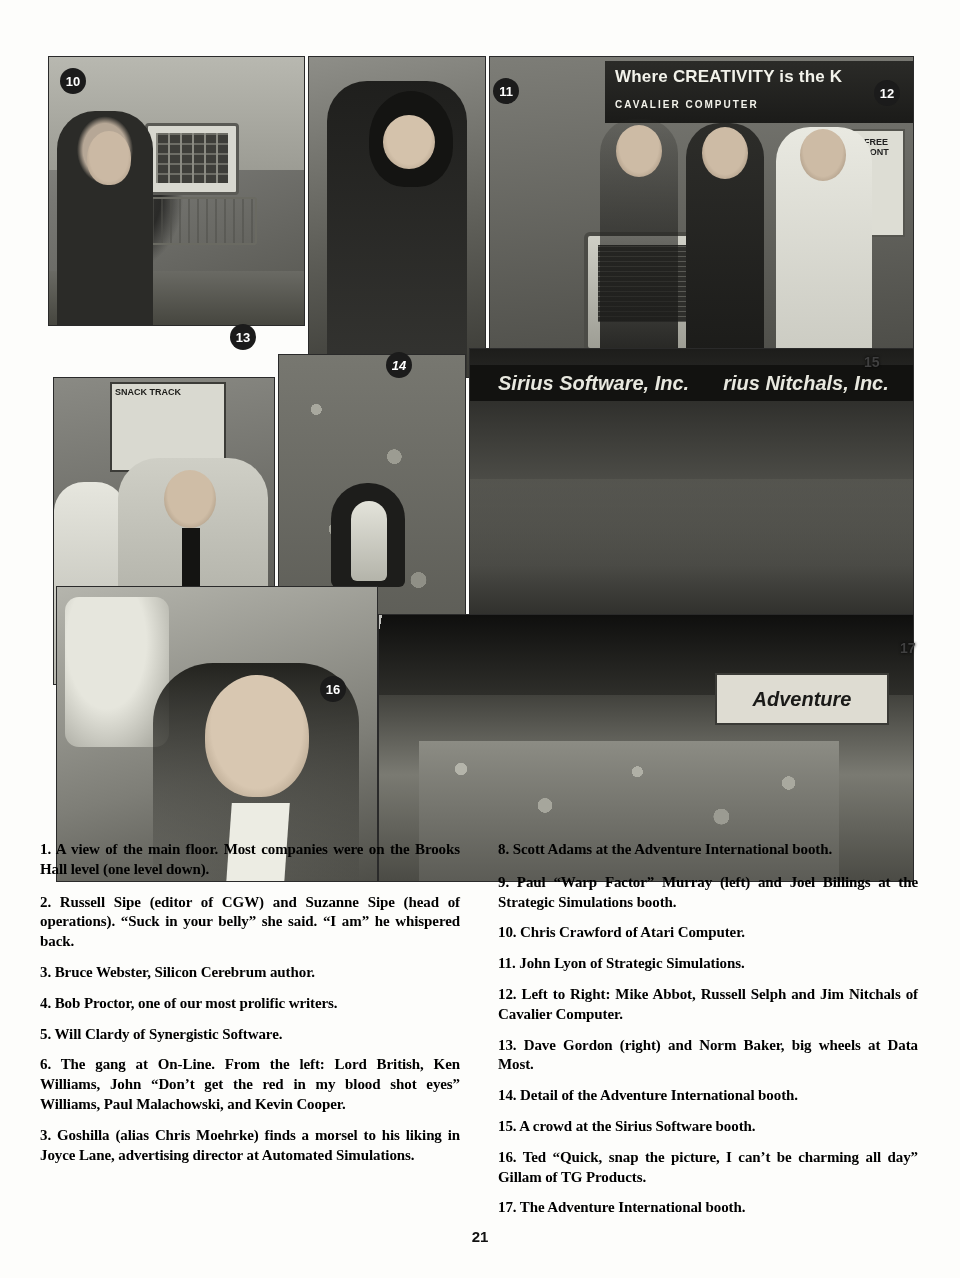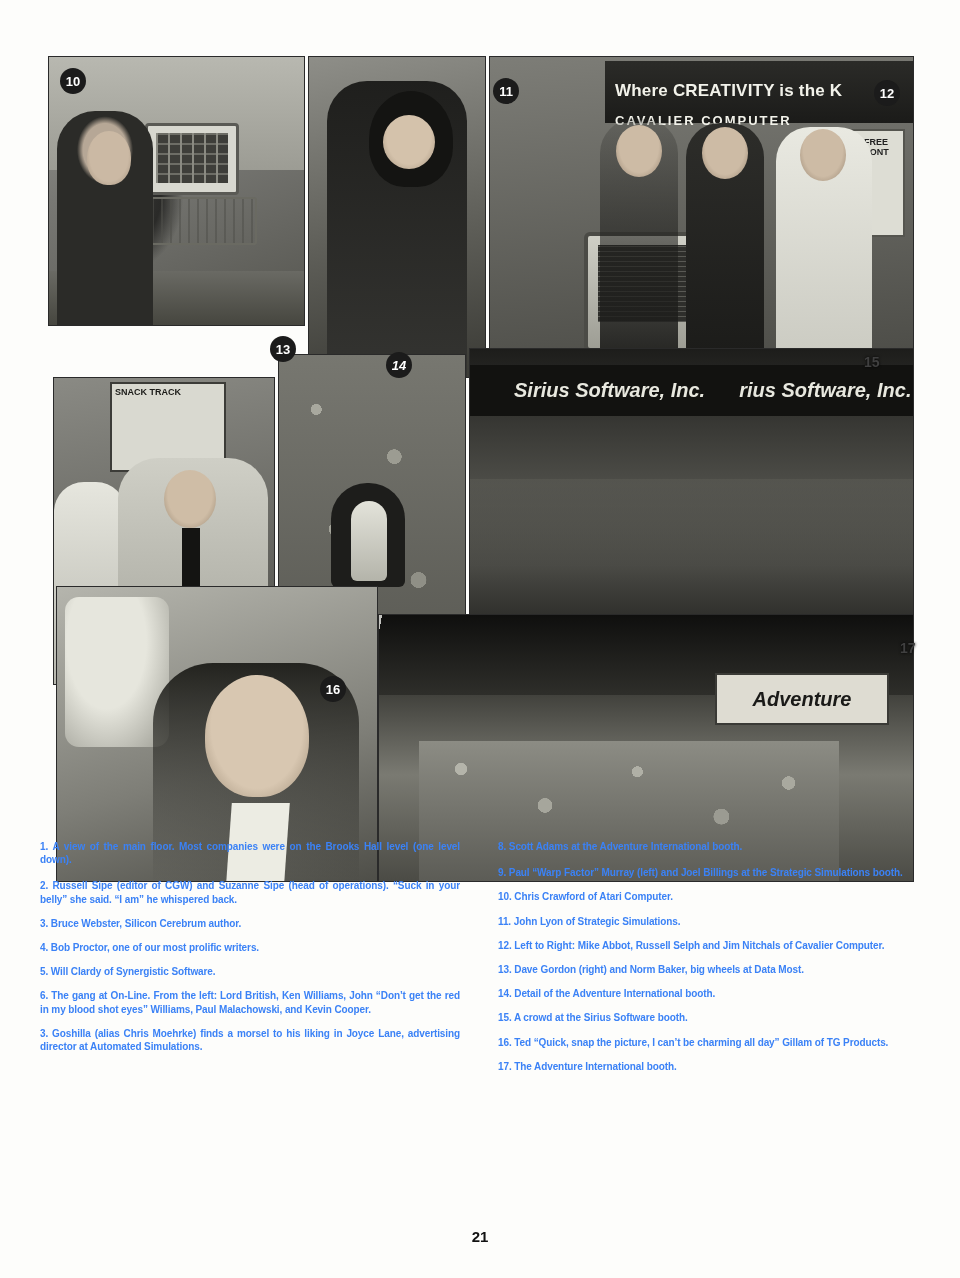--- a/index.html
+++ b/index.html
@@ -128,24 +128,24 @@
 
   
   #p12 {
     left: 441px; top: 0; width: 425px; height: 322px;
     background: linear-gradient(175deg,#7d7d77 0%,#4a4a45 100%);
   }
   #p12 .banner {
     position:absolute; left:115px; top:4px; width:310px; height:62px;
     background:linear-gradient(180deg,#2b2b28,#1b1b19);
     color:#f2f2ea; font-weight:bold; font-size:17px;
-    padding:20px 10px; box-sizing:border-box;
+    padding:6px 10px; box-sizing:border-box;
     letter-spacing:.2px;
   }
-  #p12 .banner small { display:block; font-size:13px; letter-spacing:2px; margin-top:12px; }
+  #p12 .banner small { display:block; font-size:10px; letter-spacing:2px; margin-top:12px; }
   #p12 .poster {
     position:absolute; right:8px; top:72px; width:58px; height:108px;
     background:#ddddd4; border:2px solid #55554f;
     font-size:9px; font-weight:bold; color:#222; padding:6px 3px; box-sizing:border-box;
     text-align:center; line-height:1.15;
   }
   #p12 .crt {
     position:absolute; left:94px; top:175px; width:118px; height:112px;
     background:linear-gradient(180deg,#cfcfc6,#9d9d94);
     border:4px solid #4b4b46; border-radius:6px;
@@ -215,24 +215,24 @@
     background: linear-gradient(180deg,#e3e3da,#b4b4aa);
     border-radius: 18px 18px 6px 6px;
   }
 
   
   #p15 {
     left: 421px; top: 292px; width: 445px; height: 312px;
     background: linear-gradient(180deg,#1d1d1b 0%,#3a3a36 26%,#6a6a63 70%,#3e3e39 100%);
   }
   #p15 .sirius-sign {
-    position:absolute; left:0; top:16px; width:100%; height:51px;
+    position:absolute; left:0; top:16px; width:100%; height:36px;
     background:#121210;
     color:#e8e8df; font-style:italic; font-weight:bold; font-size:20px;
-    display:flex; align-items:center; gap:34px; padding-left:44px; box-sizing:border-box;
+    display:flex; align-items:center; gap:34px; padding-left:28px; box-sizing:border-box;
   }
   #p15 .crowd {
     position:absolute; left:0; bottom:0; width:100%; height:58%;
     background:
       radial-gradient(ellipse 34px 60px at 12% 100%, #2a2a26 0 60%, transparent 62%),
       radial-gradient(ellipse 30px 54px at 26% 100%, #3b3b36 0 60%, transparent 62%),
       radial-gradient(ellipse 36px 64px at 40% 100%, #23231f 0 60%, transparent 62%),
       radial-gradient(ellipse 32px 58px at 55% 100%, #444440 0 60%, transparent 62%),
       radial-gradient(ellipse 34px 60px at 70% 100%, #2c2c28 0 60%, transparent 62%),
       radial-gradient(ellipse 30px 56px at 86% 100%, #3a3a35 0 60%, transparent 62%),
@@ -299,27 +299,28 @@
     left: 40px;
     top: 840px;
     width: 878px;
     display: flex;
     gap: 38px;
   }
   .cap-col {
     width: 420px;
   }
   .cap {
-    font-size: 10px;
+    font-size: 15px;
     line-height: 1.32;
     font-weight: bold;
     text-align: justify;
     margin-bottom: 11px;
-    color: #3b82f6;
+    color: #000000;
     letter-spacing: -0.1px;
+    font-family: Liberation Serif, serif;
   }
   .cap.first { margin-bottom: 13px; }
 
   .page-number {
     position: absolute;
     left: 0; right: 0;
     top: 1228px;
     text-align: center;
     font-size: 15px;
     font-weight: bold;
@@ -377,33 +378,33 @@
 
     <div class="photo" id="p13">
       <div class="sign">
         <b>SNACK TRACK</b>
       </div>
       <div class="left-guy"></div>
       <div class="suit"></div>
       <div class="face2"></div>
       <div class="tie"></div>
     </div>
-    <div class="num-badge" style="left:182px; top:280px;margin-left:40px;">13</div>
+    <div class="num-badge" style="left:182px; top:268px;">13</div>
 
     <div class="photo" id="p14">
       <div class="niche">
         <div class="figurine"></div>
       </div>
     </div>
     <div class="num-badge" style="left:338px; top:296px;font-style:italic;">14</div>
 
     <div class="photo" id="p15">
       <div class="sirius-sign">
         <span>Sirius Software, Inc.</span>
-        <span>rius Software, Inc.</span>
+        <span>rius Nitchals, Inc.</span>
       </div>
       <div class="crowd"></div>
     </div>
     <div class="num-plain" style="left:816px; top:298px;">15</div>
 
     <div class="photo" id="p16">
       <div class="barrel"></div>
       <div class="portrait">
         <div class="pface"></div>
         <div class="shirt"></div>

